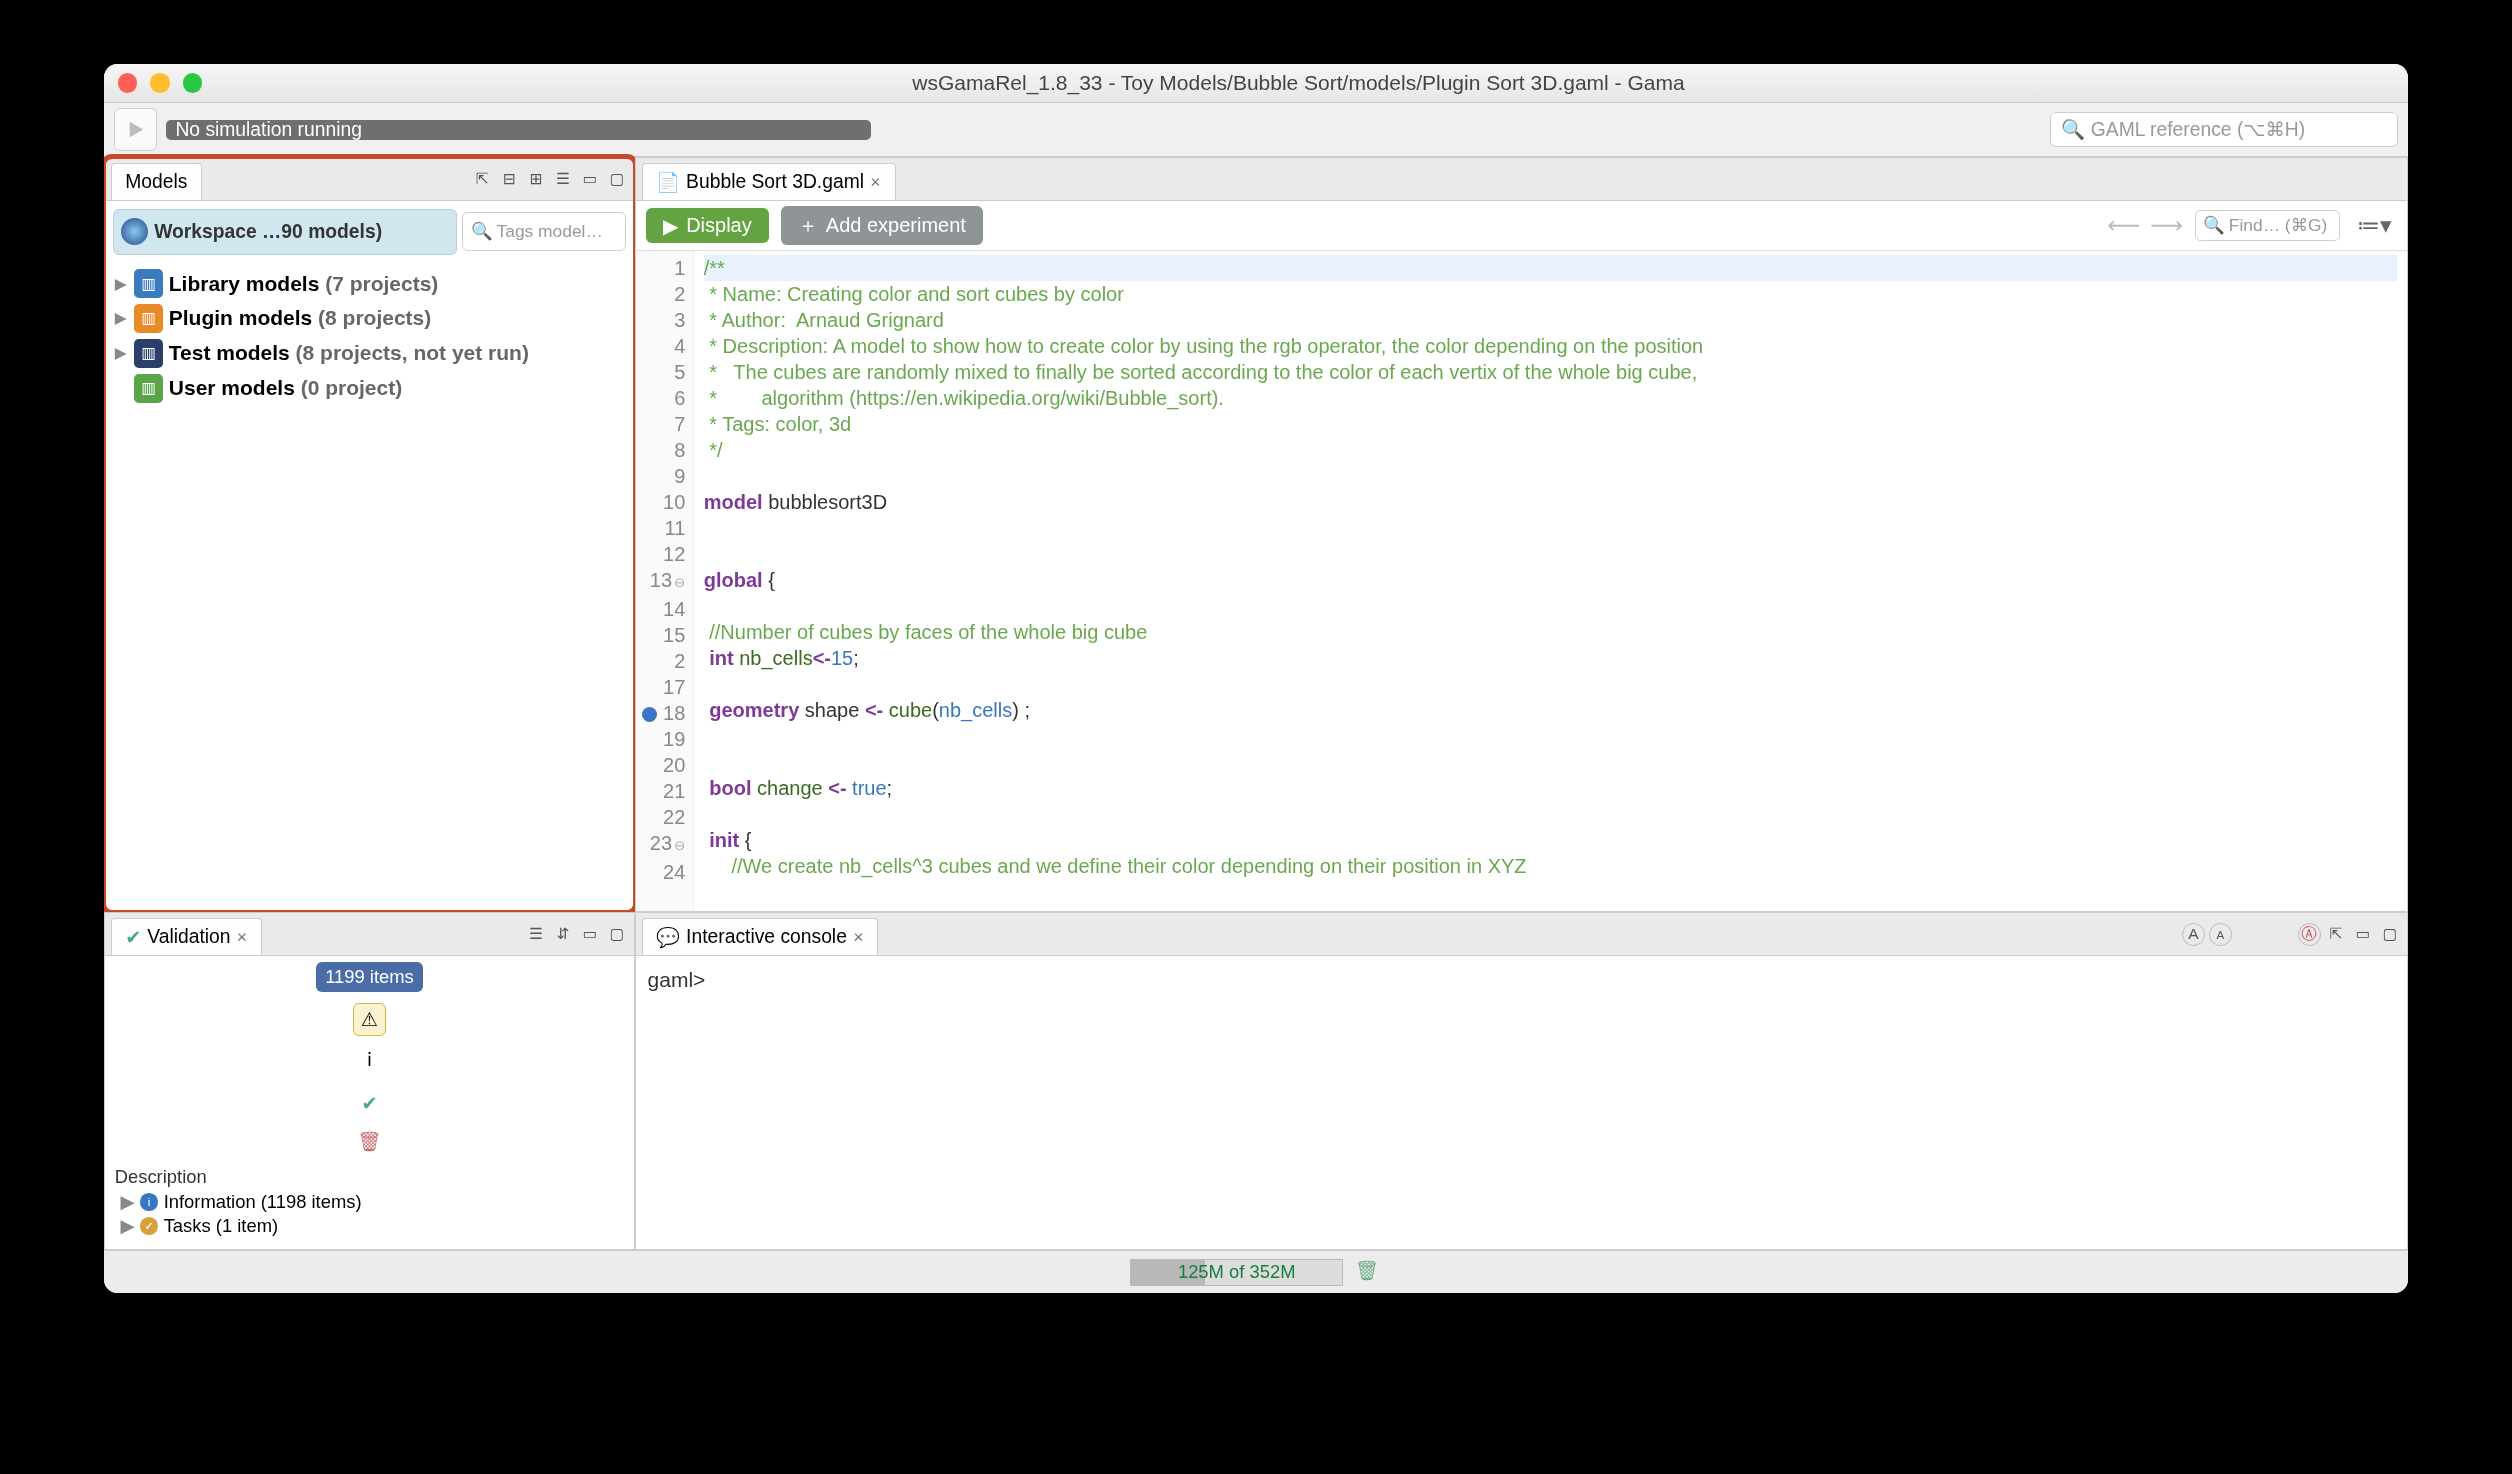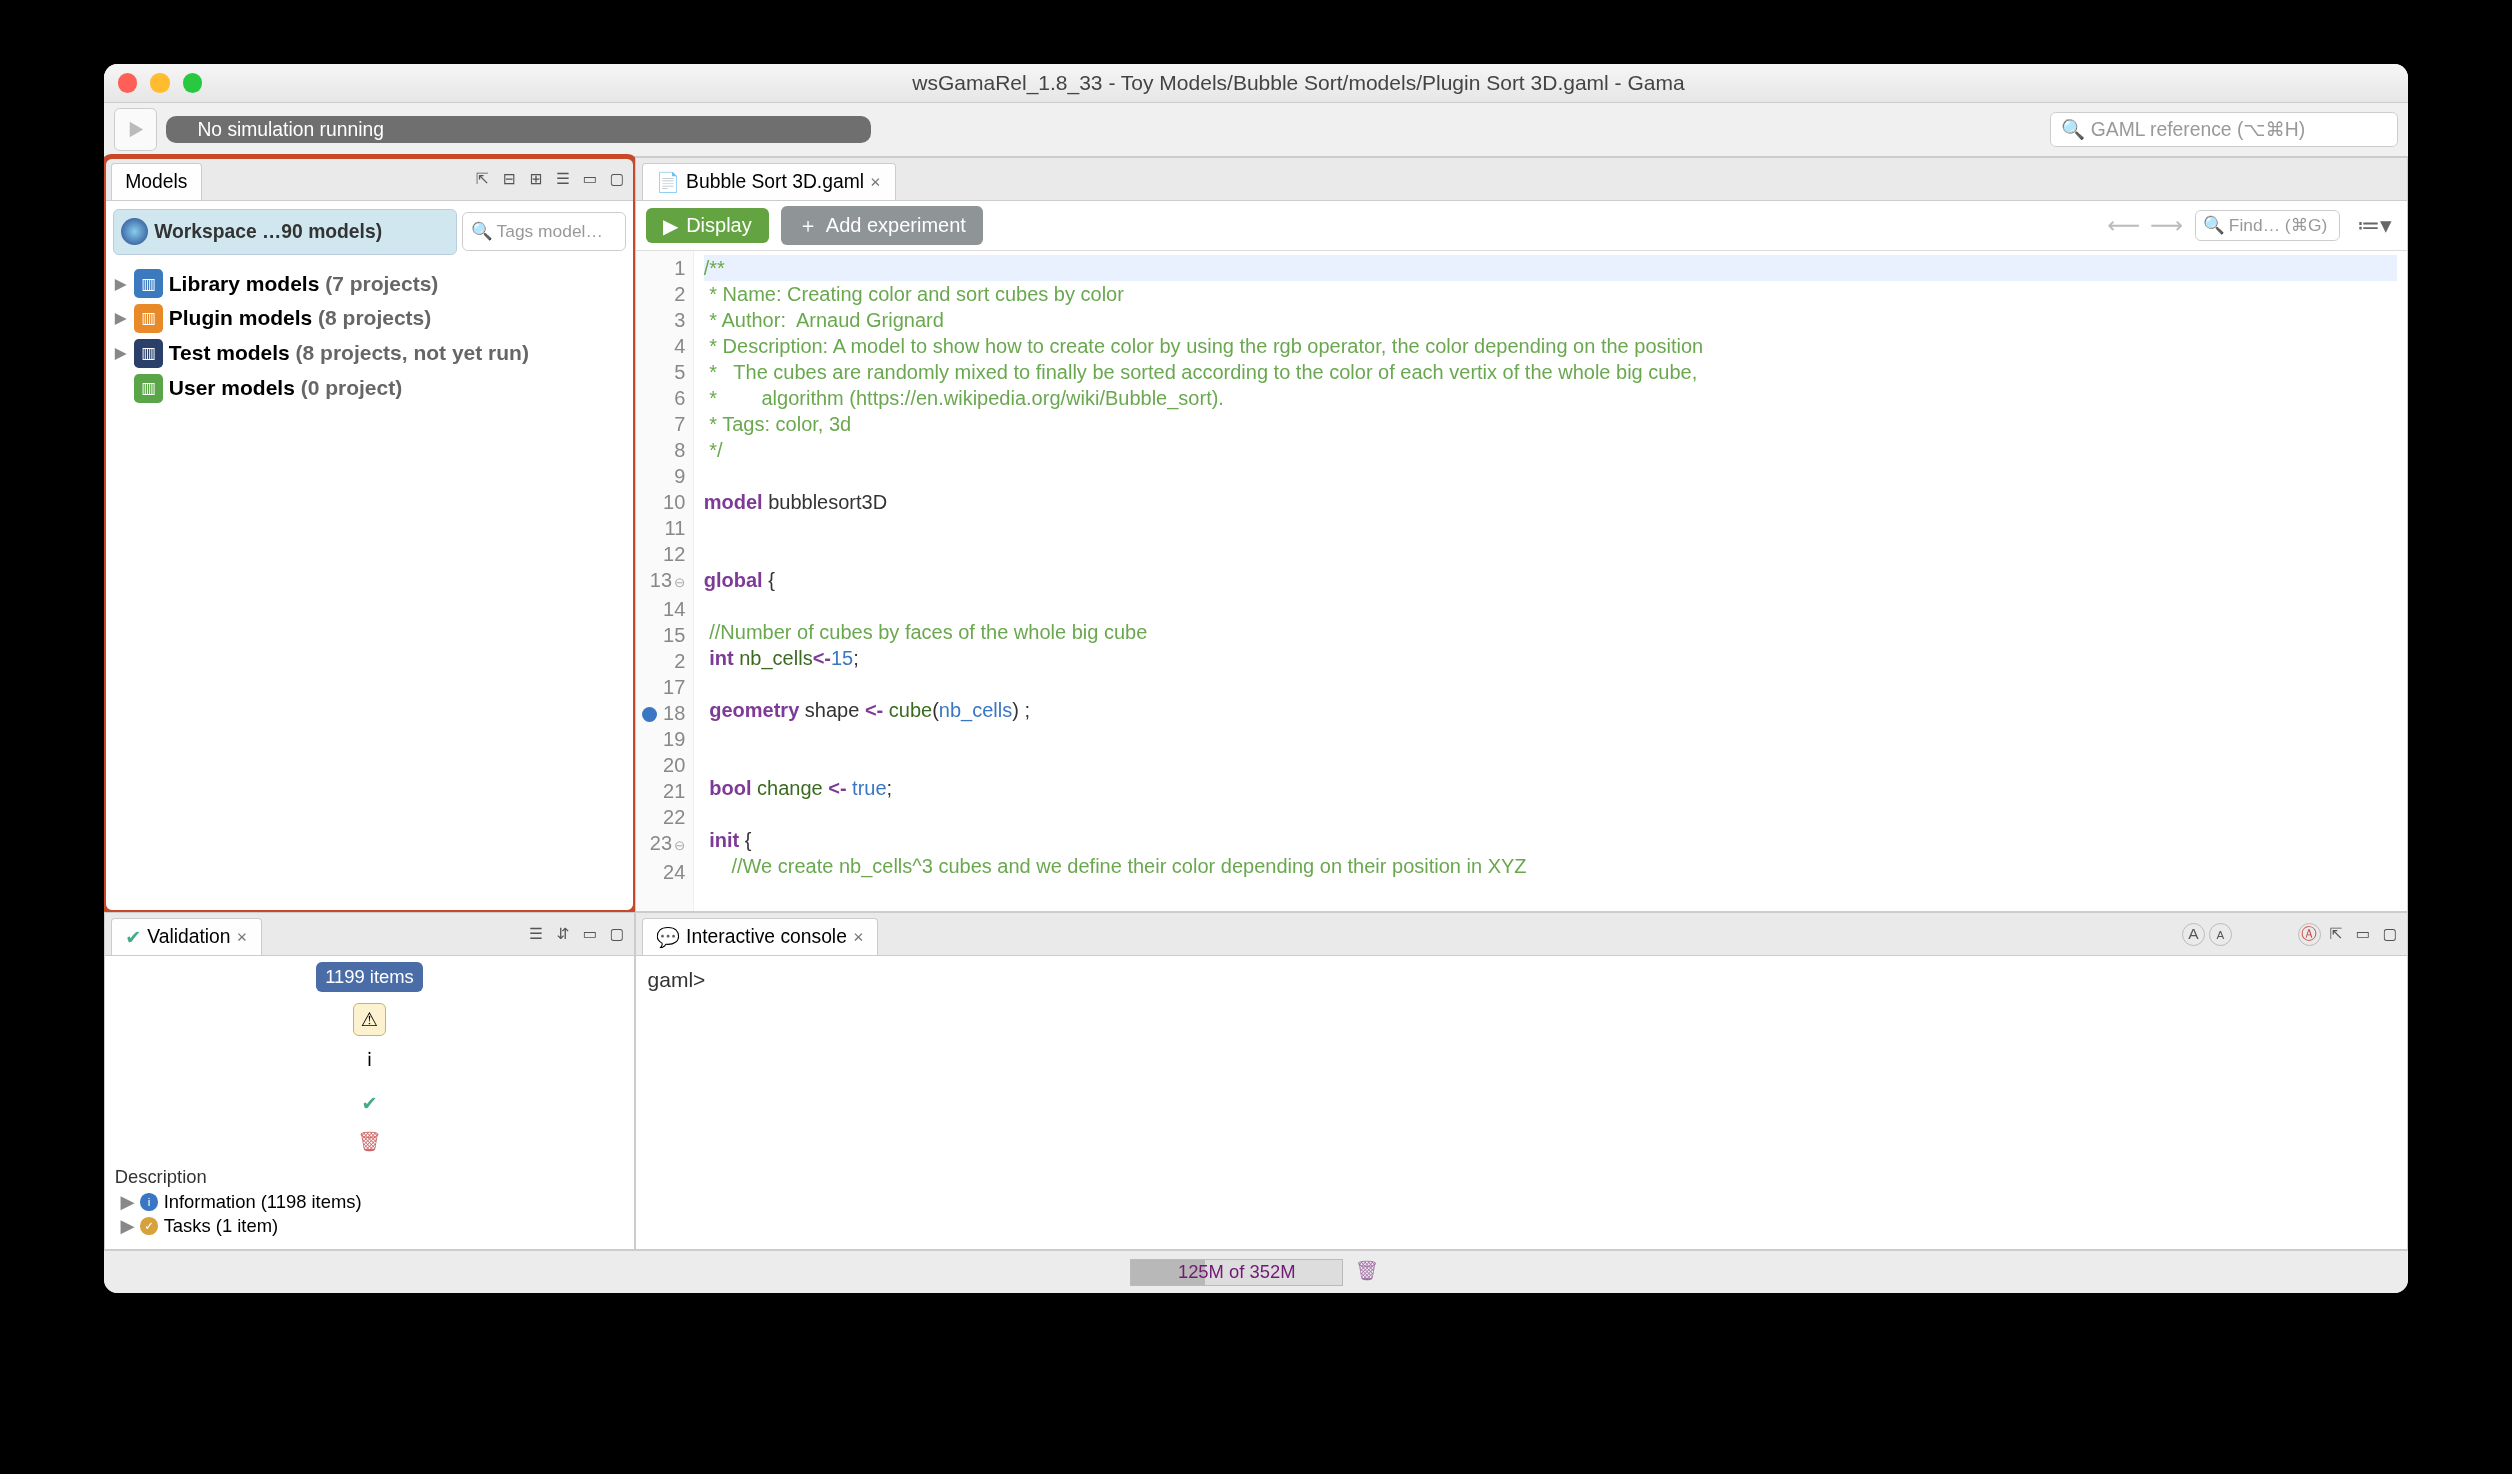--- a/index.html
+++ b/index.html
@@ -10,21 +10,21 @@
   box-shadow: 0 19.3px 58px rgba(0,0,0,.6);
 }
 .titlebar { height: 39px; background: linear-gradient(#f6f6f6,#e6e6e6); display:flex; align-items:center; padding:0 13.5px; border-bottom:1px solid #ccc; }
 .traffic { display:flex; gap:13.5px; }
 .light { width:19.3px; height:19.3px; border-radius:50%; }
 .red{background:#ff5f57}.yellow{background:#febc2e}.green{background:#28c840}
 .title { flex:1; text-align:center; font-size:21px; color:#444; font-weight:400; }
 .toolbar { height:54px; background:#f0f0f0; border-bottom:1px solid #ccc; display:flex; align-items:center; padding:0 9.7px; gap:9.7px;}
 .play-btn{width:43px;height:43px;border:1px solid #ccc;border-radius:5.8px;background:#fafafa;display:flex;align-items:center;justify-content:center;}
 .play-btn svg{fill:#bbb}
-.sim-status{flex:0 0 705px;height:27px;background:#6f6f6f;color:#fff;border-radius:10px;display:flex;align-items:center;padding:0 31px;font-size:19.3px}
+.sim-status{flex:0 0 705px;height:20px;background:#6f6f6f;color:#fff;border-radius:5px;display:flex;align-items:center;padding:0 9px;font-size:19.3px}
 .search-ref{margin-left:auto;width:348px;height:35px;border:1px solid #ccc;border-radius:5.8px;background:#fff;display:flex;align-items:center;padding:0 9.7px;color:#999;font-size:19.3px;gap:5.8px}
 .main-grid{display:grid;grid-template-columns:531px 1fr;grid-template-rows:1fr 338px;height:calc(100% - 93px - 43px)}
 .panel{background:#fff;border:1px solid #ccc;display:flex;flex-direction:column;overflow:hidden}
 .tabheader{height:43px;background:#eaeaea;border-bottom:1px solid #ccc;display:flex;align-items:center;padding:0 5.8px;font-size:19.3px;}
 .tab{background:#fefefe;border:1px solid #ccc;border-bottom:none;padding:3.9px 13.5px;border-radius:3.9px 3.9px 0 0;display:flex;align-items:center;gap:5.8px;height:37px;margin-top:5.8px}
 .tab .close{font-size:13.5px;color:#777}
 .panel-icons{margin-left:auto;display:flex;gap:3.9px}
 .panel-icons span{width:23px;height:23px;display:flex;align-items:center;justify-content:center;font-size:15.5px;color:#555;border:1px solid transparent}
 .models-panel{grid-row:1;grid-column:1;outline:5.8px solid #c8492a;outline-offset:-2.9px;border-radius:7.7px;}
 .ws-bar{display:flex;gap:5.8px;padding:7.7px;align-items:center}
@@ -53,21 +53,21 @@
 .items-pill{background:#4a6da7;color:#fff;border-radius:5.8px;padding:3.9px 9.7px;font-size:18.4px;margin:9.7px;display:inline-block}
 .val-body .desc{font-size:18.4px;padding:1.9px 9.7px;color:#333}
 .val-body .row{display:flex;align-items:center;gap:5.8px;padding:1px 15.5px;font-size:18.4px}
 .val-body .row .info-ic{width:17.4px;height:17.4px;border-radius:50%;background:#3976c4;color:#fff;font-size:11.6px;display:flex;align-items:center;justify-content:center}
 .val-body .row .task-ic{width:17.4px;height:17.4px;border-radius:50%;background:#d7a13b;color:#fff;font-size:11.6px;display:flex;align-items:center;justify-content:center}
 .val-icon-row { display:flex; align-items:center; padding: 5.8px 9.7px; gap:5.8px;flex-direction:column; }
 .val-icon { width:33px; height:33px; border:1px solid transparent; border-radius:5.8px; display:flex; align-items:center; justify-content:center; font-size:19.3px; }
 .val-icon.sel { border:1px solid #d4b24a; background:#fdf2cf; }
 .console-panel{grid-row:2;grid-column:2}
 .console-body{flex:1;padding:11.6px;font-family:Menlo,monospace;font-size:21px;color:#333}
-.statusbar{height:43px;background:#ececec;border-top:1px solid #ccc;display:flex;align-items:center;justify-content:center;gap:11.6px;font-size:19.3px;color:#701a75}
+.statusbar{height:43px;background:#ececec;border-top:1px solid #ccc;display:flex;align-items:center;justify-content:center;gap:11.6px;font-size:19.3px;color:#15803d}
 .mem{width:213px;height:27px;border:1px solid #bbb;position:relative;background:#ddd}
 .mem .fill{position:absolute;left:0;top:0;bottom:0;width:35%;background:#b8b8b8}
 .mem .txt{position:absolute;inset:0;display:flex;align-items:center;justify-content:center;font-size:18.4px}
 .trash{width:27px;height:27px;opacity:.6}
 .foldm{color:#aaa;font-size:13.5px;margin-left:1.9px}
 </style>
 </head>
 <body>
 
 <div class="window">

